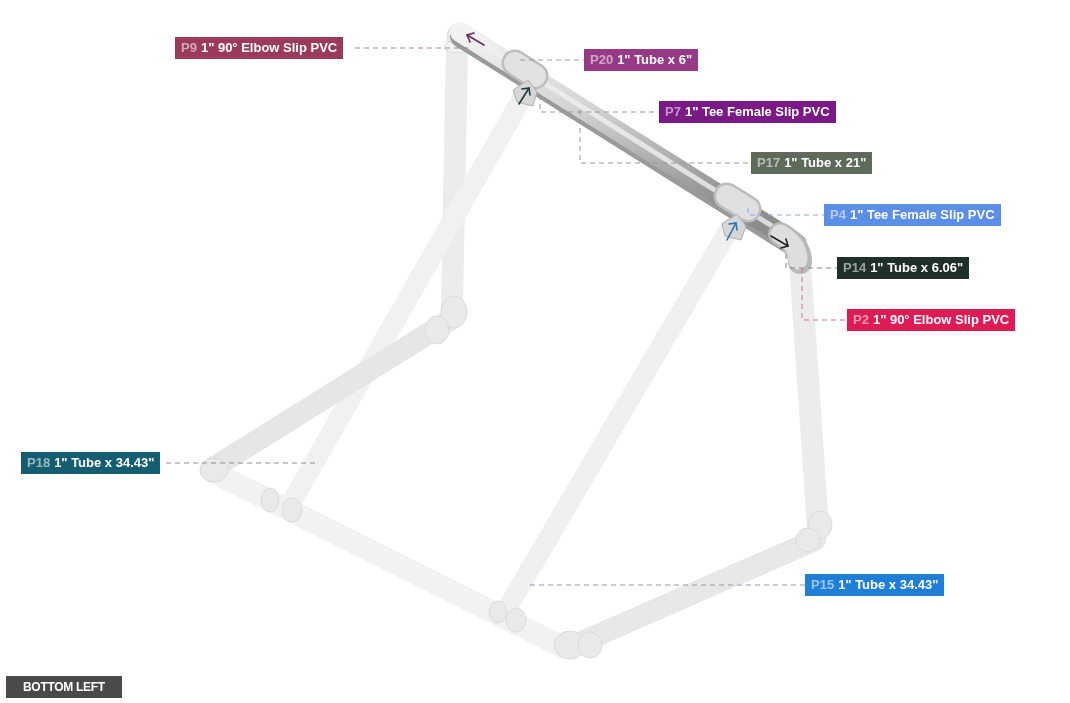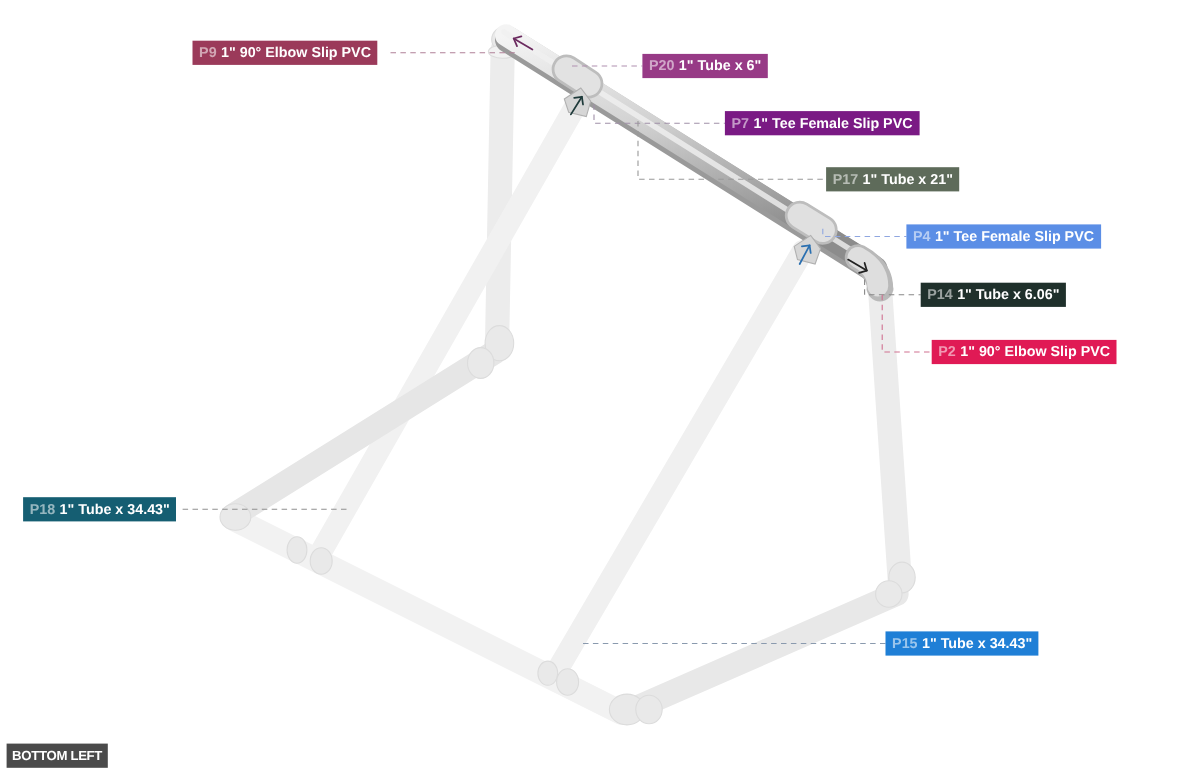--- a/index.html
+++ b/index.html
@@ -17,21 +17,21 @@
       color: #ffffff;
       white-space: nowrap;
       box-sizing: border-box;
       cursor: pointer;
     }
     .label .pid { opacity: 0.55; margin-right: 4px; }
     .view-badge {
       position: absolute;
       left: 6px; top: 676px;
       height: 22px; line-height: 22px;
-      padding: 0 5px;
+      padding: 0 17px;
       background: #4a4a4a;
       color: #ffffff;
       font-family: "Liberation Sans", sans-serif;
       font-weight: bold;
       font-size: 12px;
       letter-spacing: -0.3px;
     }
   </style>
 </head>
 <body>

